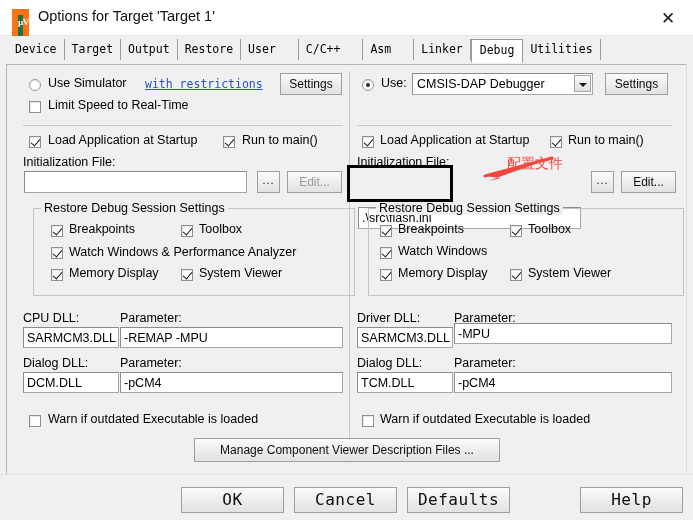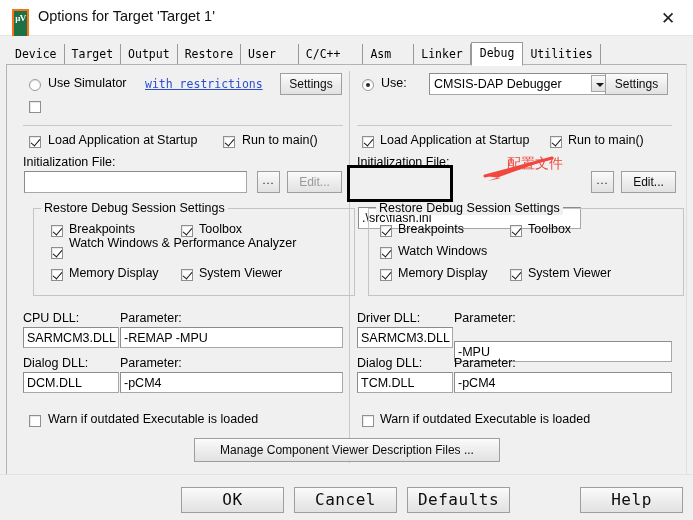--- a/index.html
+++ b/index.html
@@ -20,21 +20,21 @@
   .titlebar {
     position: absolute; left: 0; top: 0;
     width: 693px; height: 36px;
     background: #ffffff;
     border-bottom: 1px solid #e5e5e5;
   }
   .title-icon {
     position: absolute; left: 12px; top: 9px;
     width: 17px; height: 33px;
     background: #1e7145;
-    border: 2px solid #f97316;
+    border: 6px solid #f97316;
     color: #ffffff;
     font-size: 9px; font-weight: bold;
     line-height: 15px; text-align: center;
     letter-spacing: -0.5px;
     font-family: "Liberation Serif", serif;
   }
   .title-text {
     position: absolute; left: 38px; top: 8px;
     font-size: 14.5px; color: #111111;
     white-space: nowrap;
@@ -49,21 +49,21 @@
   }
 
   
   .tabstrip {
     position: absolute; left: 0; top: 36px;
     width: 693px; height: 29px;
     background: #f0f0f0;
   }
   .tabs {
     position: absolute; left: 8px; top: 3px;
-    display: flex; align-items: flex-end;
+    display: flex; align-items: flex-start;
     height: 26px;
   }
   .tab {
     font-family: "DejaVu Sans Mono", monospace;
     font-size: 11.5px;
     color: #000000;
     padding: 3px 7px 4px 7px;
     border-right: 1px solid #9a9a9a;
     background: #f0f0f0;
     line-height: 14px;
@@ -269,20 +269,21 @@
   <div class="page">
 
     <div class="vdivider"></div>
 
     <div class="radio" style="left:22px; top:14px;"></div>
     <div class="lbl" style="left:41px; top:11px;">Use Simulator</div>
     <div class="link" style="left:138px; top:12px;">with restrictions</div>
     <div class="btn" style="left:273px; top:8px; width:62px; height:22px;">Settings</div>
 
     <div class="cbx" style="left:22px; top:36px;"></div>
+    <div class="lbl" style="left:41px; top:33px;">Limit Speed to Real-Time</div>
 
     <div class="hrule" style="left:16px; top:60px; width:320px;"></div>
 
     <div class="cbx on" style="left:22px; top:71px;"></div>
     <div class="lbl" style="left:41px; top:68px;">Load Application at Startup</div>
     <div class="cbx on" style="left:216px; top:71px;"></div>
     <div class="lbl" style="left:235px; top:68px;">Run to main()</div>
 
     <div class="lbl" style="left:16px; top:90px;">Initialization File:</div>
     <div class="field" style="left:17px; top:106px; width:223px; height:22px;"></div>
@@ -290,42 +291,42 @@
     <div class="btn dis" style="left:280px; top:106px; width:55px; height:22px;">Edit...</div>
 
     <div class="group" style="left:14px; top:143px; width:322px; height:88px;">
       <div class="gtitle">Restore Debug Session Settings</div>
     </div>
     <div class="cbx on" style="left:44px; top:160px;"></div>
     <div class="lbl" style="left:62px; top:157px;">Breakpoints</div>
     <div class="cbx on" style="left:174px; top:160px;"></div>
     <div class="lbl" style="left:192px; top:157px;">Toolbox</div>
     <div class="cbx on" style="left:44px; top:182px;"></div>
-    <div class="lbl" style="left:62px; top:171px;">Watch Windows &amp; Performance Analyzer</div>
+    <div class="lbl" style="left:62px; top:180px;">Watch Windows &amp; Performance Analyzer</div>
     <div class="cbx on" style="left:44px; top:204px;"></div>
     <div class="lbl" style="left:62px; top:201px;">Memory Display</div>
     <div class="cbx on" style="left:174px; top:204px;"></div>
     <div class="lbl" style="left:192px; top:201px;">System Viewer</div>
 
     <div class="lbl" style="left:16px; top:246px;">CPU DLL:</div>
     <div class="lbl" style="left:113px; top:246px;">Parameter:</div>
     <div class="field" style="left:16px; top:262px; width:96px; height:21px;">SARMCM3.DLL</div>
     <div class="field" style="left:113px; top:262px; width:223px; height:21px;">-REMAP -MPU</div>
 
     <div class="lbl" style="left:16px; top:291px;">Dialog DLL:</div>
     <div class="lbl" style="left:113px; top:291px;">Parameter:</div>
     <div class="field" style="left:16px; top:307px; width:96px; height:21px;">DCM.DLL</div>
     <div class="field" style="left:113px; top:307px; width:223px; height:21px;">-pCM4</div>
 
     <div class="cbx" style="left:22px; top:350px;"></div>
     <div class="lbl" style="left:41px; top:347px;">Warn if outdated Executable is loaded</div>
 
     <div class="radio on" style="left:355px; top:14px;"></div>
     <div class="lbl" style="left:374px; top:11px;">Use:</div>
-    <div class="combo" style="left:422px; top:8px; width:181px; height:22px;">
+    <div class="combo" style="left:405px; top:8px; width:181px; height:22px;">
       <span>CMSIS-DAP Debugger</span>
       <span class="arrowbox"></span>
     </div>
     <div class="btn" style="left:598px; top:8px; width:63px; height:22px;">Settings</div>
 
     <div class="hrule" style="left:350px; top:60px; width:315px;"></div>
 
     <div class="cbx on" style="left:355px; top:71px;"></div>
     <div class="lbl" style="left:373px; top:68px;">Load Application at Startup</div>
     <div class="cbx on" style="left:543px; top:71px;"></div>
@@ -346,21 +347,21 @@
     <div class="cbx on" style="left:373px; top:182px;"></div>
     <div class="lbl" style="left:391px; top:179px;">Watch Windows</div>
     <div class="cbx on" style="left:373px; top:204px;"></div>
     <div class="lbl" style="left:391px; top:201px;">Memory Display</div>
     <div class="cbx on" style="left:503px; top:204px;"></div>
     <div class="lbl" style="left:521px; top:201px;">System Viewer</div>
 
     <div class="lbl" style="left:350px; top:246px;">Driver DLL:</div>
     <div class="lbl" style="left:447px; top:246px;">Parameter:</div>
     <div class="field" style="left:350px; top:262px; width:96px; height:21px;">SARMCM3.DLL</div>
-    <div class="field" style="left:447px; top:276px; width:218px; height:21px;">-MPU</div>
+    <div class="field" style="left:447px; top:258px; width:218px; height:21px;">-MPU</div>
 
     <div class="lbl" style="left:350px; top:291px;">Dialog DLL:</div>
     <div class="lbl" style="left:447px; top:291px;">Parameter:</div>
     <div class="field" style="left:350px; top:307px; width:96px; height:21px;">TCM.DLL</div>
     <div class="field" style="left:447px; top:307px; width:218px; height:21px;">-pCM4</div>
 
     <div class="cbx" style="left:355px; top:350px;"></div>
     <div class="lbl" style="left:373px; top:347px;">Warn if outdated Executable is loaded</div>
 
     <div class="btn" style="left:187px; top:373px; width:306px; height:24px;">Manage Component Viewer Description Files ...</div>

